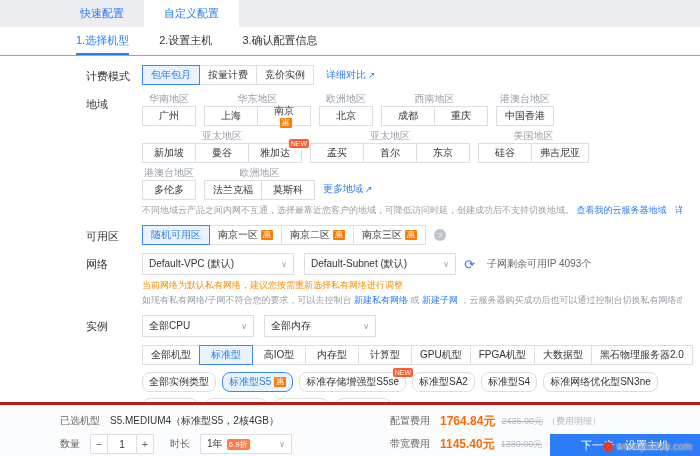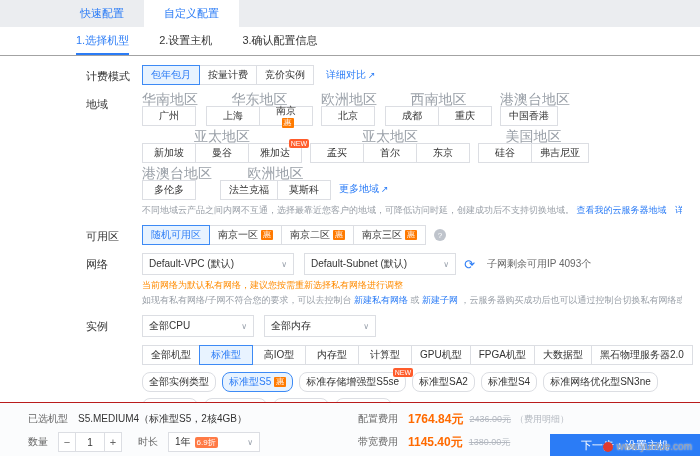--- a/index.html
+++ b/index.html
@@ -25,21 +25,21 @@
   .btn { display:inline-flex; align-items:center; justify-content:center; height:20px; min-width:54px;
          padding:0 8px; border:1px solid #dcdee3; background:#fff; font-size:10px; color:#333;
          cursor:pointer; position:relative; white-space:nowrap; }
   .btn-group { display:inline-flex; }
   .btn-group .btn + .btn { margin-left:-1px; }
   .btn.selected { background:#e8f3ff; border-color:#3d8af5; color:#2b7cf6; z-index:1; }
   .link { color:#2b7cf6; font-size:10px; cursor:pointer; white-space:nowrap; }
   .licon { color:#2b7cf6; font-size:9px; margin-left:2px; }
   
   .rrow { display:flex; gap:8px; margin-bottom:4px; align-items:flex-end; }
-  .gname { font-size:14px; color:#9aa0a8; text-align:center; height:12px; line-height:12px; white-space:nowrap; }
+  .gname { font-size:10px; color:#9aa0a8; text-align:center; height:12px; line-height:12px; white-space:nowrap; }
   .gitems { display:inline-flex; }
   .gitems .btn + .btn { margin-left:-1px;flex-direction:column; }
   .hui { display:inline-block; background:#ff7a00; color:#fff; font-size:8px; line-height:10px;
          padding:0 2px; margin-left:3px; border-radius:1px; font-style:normal; }
   .newtag { position:absolute; top:-5px; right:-8px; background:#ff5c2b; color:#fff; font-size:7px;
             line-height:9px; padding:0 2px; border-radius:2px; font-style:normal; z-index:2; }
   .more-wrap { display:flex; align-items:center; padding-bottom:4px; }
   .note { font-size:9px; color:#9aa0a8; margin-top:3px; white-space:nowrap; overflow:hidden; }
   .note .link { font-size:9px; }
   .qicon { display:inline-flex; align-items:center; justify-content:center; width:12px; height:12px;
@@ -59,21 +59,21 @@
   .tip .link { font-size:9px; }
   
   .inst-filters { display:flex; gap:10px; margin-bottom:7px; }
   .sel-cpu,.sel-mem { width:112px; }
   .fam-group { display:inline-flex; margin-bottom:7px; }
   .fam-group .btn + .btn { margin-left:-1px; }
   .types { display:flex; flex-wrap:wrap; }
   .types .btn { margin:0 6px 6px 0; padding:0 6px;border-radius:8px; }
   
   .footer { position:absolute; left:0; right:0; bottom:0; height:54px; background:#fbfcfd;
-            border-top:1px solid #b91c1c; padding:6px 0 0 28px; }
+            border-top:3px solid #b91c1c; padding:6px 0 0 60px; }
   .frow { display:flex; align-items:center; height:20px; margin-bottom:3px; }
   .fleft { display:flex; align-items:center; width:330px; flex:none; }
   .flabel { font-size:10px; color:#666; margin-right:10px; white-space:nowrap; }
   .fvalue { font-size:10px; color:#333; white-space:nowrap; }
   .price { color:#ff6a00; font-size:12px; font-weight:bold; margin-right:6px; }
   .orig { color:#b3b8c0; font-size:9px; text-decoration:line-through; margin-right:4px; }
   .fee-note { color:#b3b8c0; font-size:9px; }
   .stepper { display:inline-flex; margin-right:16px; }
   .step-btn { width:18px; height:20px; border:1px solid #dcdee3; display:flex; align-items:center;
               justify-content:center; font-size:11px; color:#666; background:#fff; cursor:pointer; }

